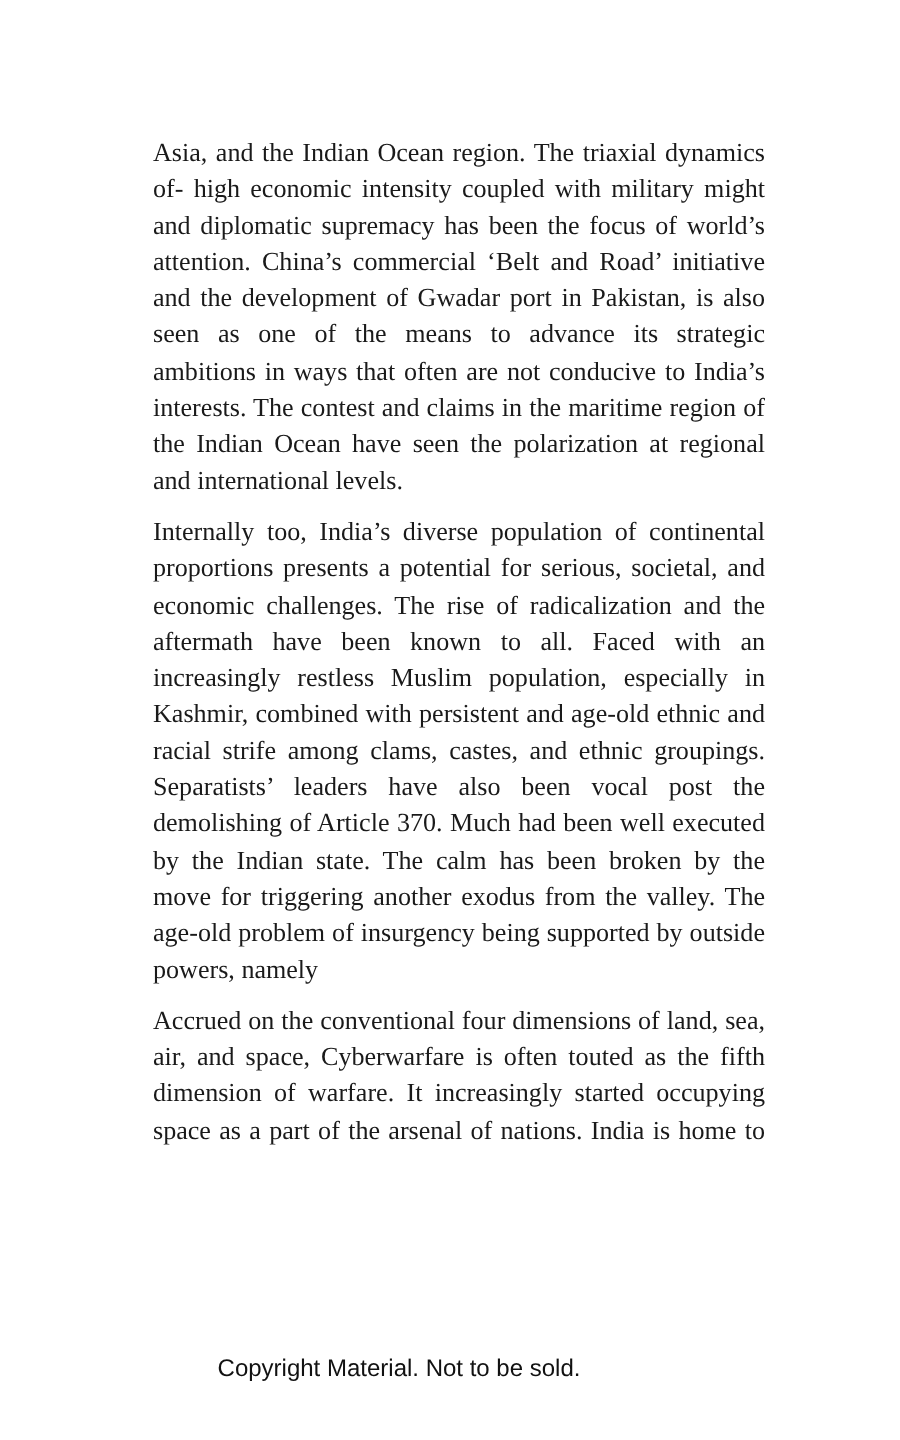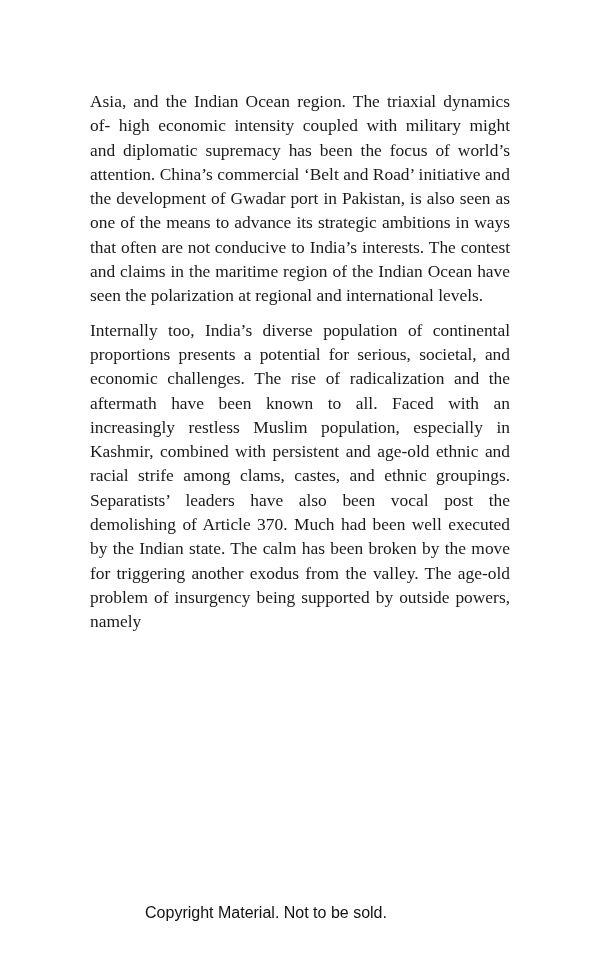--- a/index.html
+++ b/index.html
@@ -18,35 +18,36 @@
       position: absolute;
       left: 90px;
       top: 89px;
       width: 420px;
       font-family: "Liberation Serif", serif;
       font-size: 17.4px;
       line-height: 24.3px;
       text-align: justify;
     }
     .para {
-      margin: 0 0 10px 0;
+      margin: 0 0 10px 12px;
       text-align-last: left;
     }
     .footer {
       position: absolute;
       left: 0;
       width: 532px;
       top: 904px;
       text-align: center;
       font-family: "Liberation Sans", sans-serif;
       font-size: 16px;
       color: #111;
     }
   </style>
 </head>
 <body>
 
 <div class="page-body">
   <p class="para">Asia, and the Indian Ocean region. The triaxial dynamics of- high economic intensity coupled with military might and diplomatic supremacy has been the focus of world’s attention. China’s commercial ‘Belt and Road’ initiative and the development of Gwadar port in Pakistan, is also seen as one of the means to advance its strategic ambitions in ways that often are not conducive to India’s interests. The contest and claims in the maritime region of the Indian Ocean have seen the polarization at regional and international levels.</p>
   <p class="para">Internally too, India’s diverse population of continental proportions presents a potential for serious, societal, and economic challenges. The rise of radicalization and the aftermath have been known to all. Faced with an increasingly restless Muslim population, especially in Kashmir, combined with persistent and age-old ethnic and racial strife among clams, castes, and ethnic groupings. Separatists’ leaders have also been vocal post the demolishing of Article 370. Much had been well executed by the Indian state. The calm has been broken by the move for triggering another exodus from the valley. The age-old problem of insurgency being supported by outside powers, namely</p>
+  <p class="para" style="text-align-last: justify;">Accrued on the conventional four dimensions of land, sea, air, and space, Cyberwarfare is often touted as the fifth dimension of warfare. It increasingly started occupying space as a part of the arsenal of nations. India is home to</p>
 </div>
 
 <div class="footer">Copyright Material. Not to be sold.</div>
 
 </body></html>

